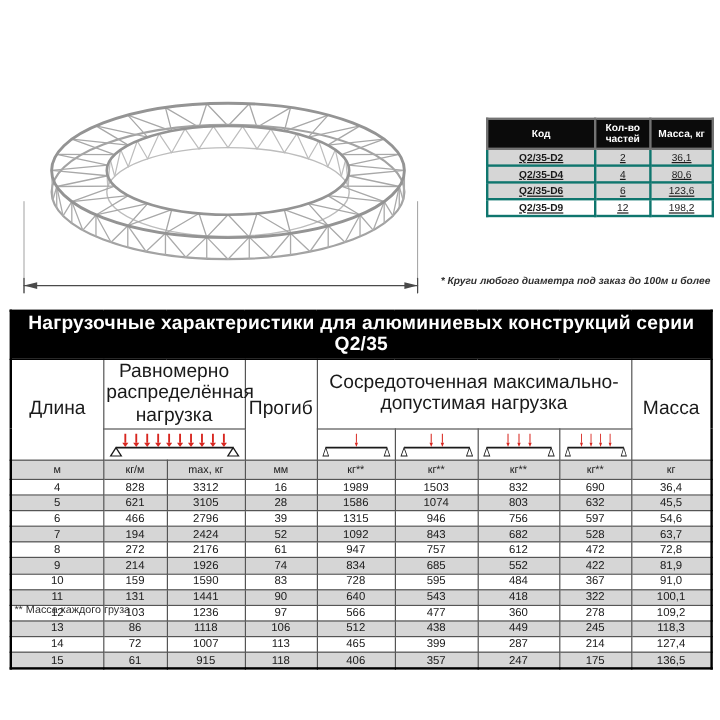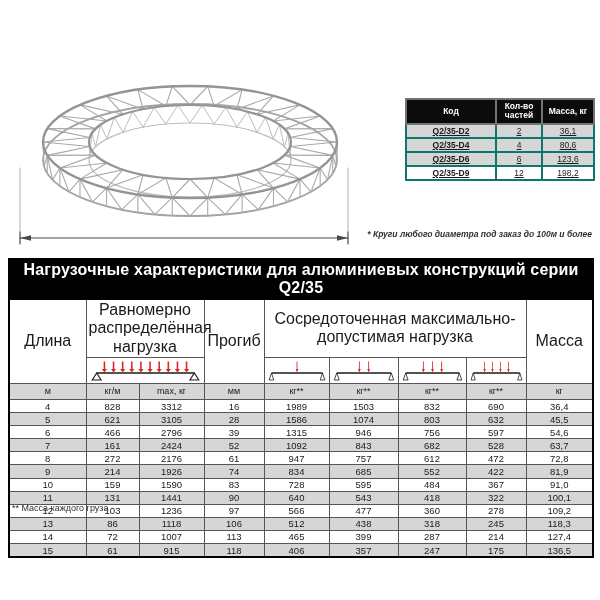--- a/index.html
+++ b/index.html
@@ -359,21 +359,21 @@
           <td>2796</td>
           <td>39</td>
           <td>1315</td>
           <td>946</td>
           <td>756</td>
           <td>597</td>
           <td>54,6</td>
         </tr>
         <tr class="alt">
           <td>7</td>
-          <td>161</td>
+          <td>194</td>
           <td>2424</td>
           <td>52</td>
           <td>1092</td>
           <td>843</td>
           <td>682</td>
           <td>528</td>
           <td>63,7</td>
         </tr>
         <tr>
           <td>8</td>
@@ -430,21 +430,21 @@
           <td>278</td>
           <td>109,2</td>
         </tr>
         <tr class="alt">
           <td>13</td>
           <td>86</td>
           <td>1118</td>
           <td>106</td>
           <td>512</td>
           <td>438</td>
-          <td>318</td>
+          <td>449</td>
           <td>245</td>
           <td>118,3</td>
         </tr>
         <tr>
           <td>14</td>
           <td>72</td>
           <td>1007</td>
           <td>113</td>
           <td>465</td>
           <td>399</td>

